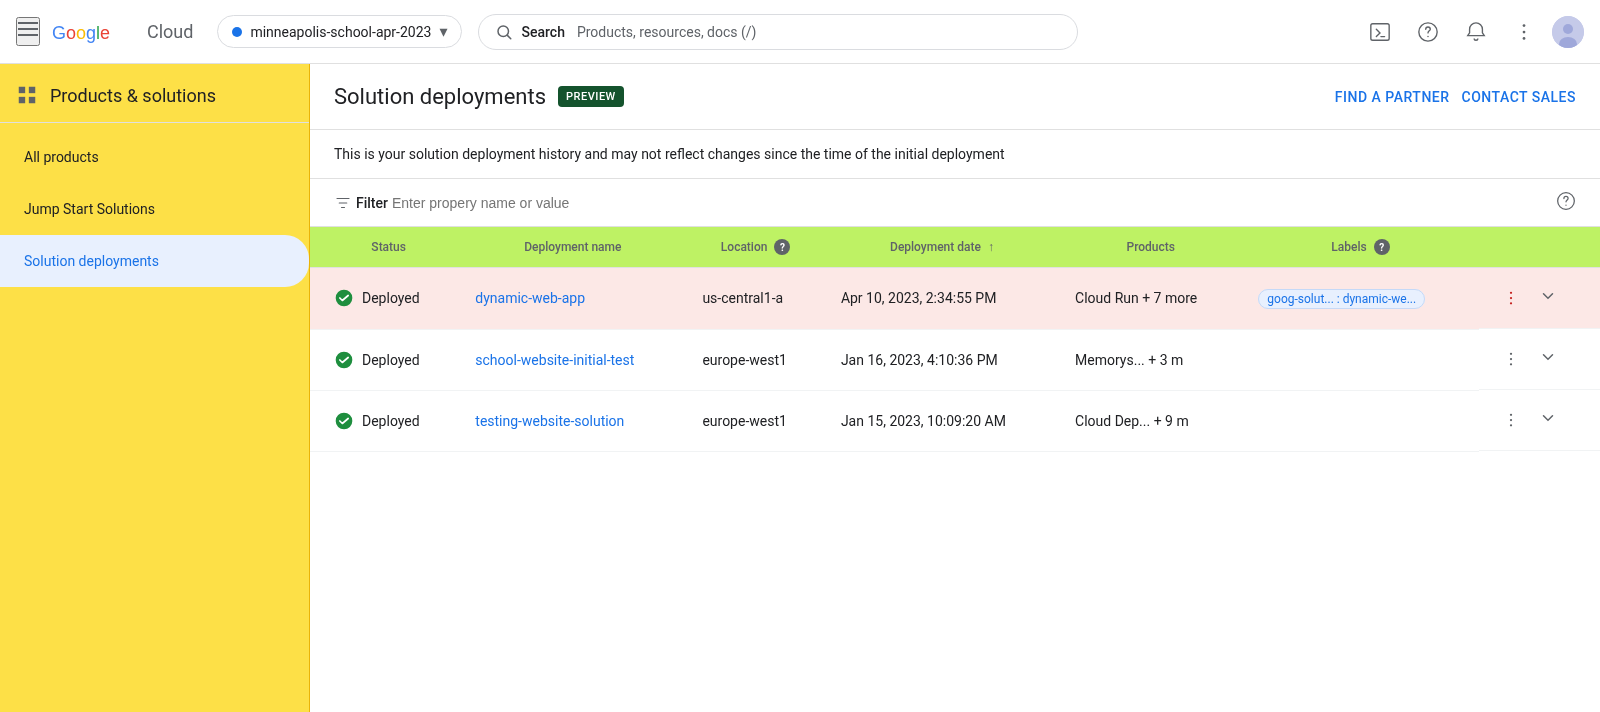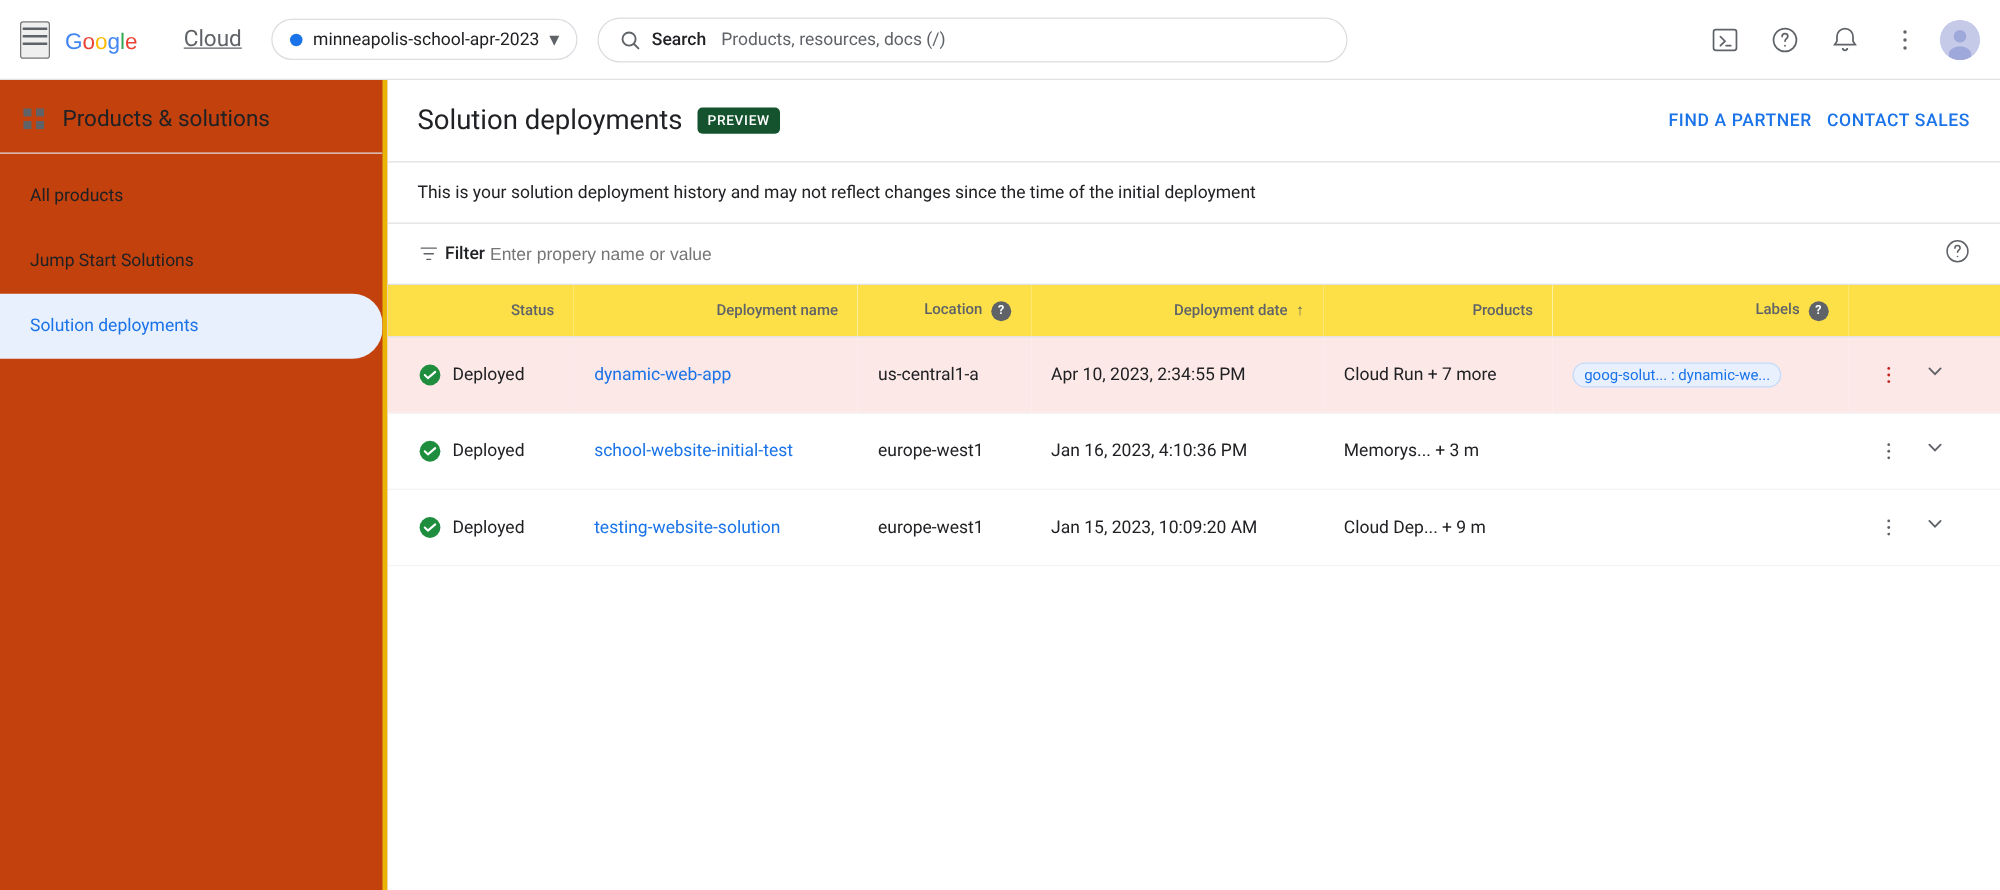--- a/index.html
+++ b/index.html
@@ -35,22 +35,22 @@
       justify-content: center; cursor: pointer; color: #5f6368; font-size: 20px;
       border: none; background: transparent;
     }
     .avatar { width: 32px; height: 32px; border-radius: 50%; overflow: hidden; cursor: pointer; background: #c5cae9; display: flex; align-items: center; justify-content: center; }
 
     
     .layout { display: flex; margin-top: 64px; height: calc(100vh - 64px); }
 
     
     .sidebar {
-      width: 310px; min-width: 310px; border-right: 4px solid #eab308;
-      padding: 0; overflow-y: auto; background: #c2410c;
+      width: 310px; min-width: 310px; border-right: 1px solid #eab308;
+      padding: 0; overflow-y: auto; background: #fde047;
     }
     .sidebar-header {
       display: flex; align-items: center; gap: 12px; padding: 20px 16px 16px;
       border-bottom: 1px solid #e0e0e0;
     }
     .sidebar-title { font-size: 18px; font-weight: 400; color: #202124; }
     .sidebar-nav { padding: 8px 0; }
     .sidebar-item {
       display: flex; align-items: center; padding: 14px 24px; cursor: pointer;
       font-size: 14px; color: #202124; height: 52px;
@@ -93,22 +93,22 @@
     .filter-input {
       border: none; outline: none; font-size: 14px; color: #5f6368;
       flex: 1; cursor: text; background: transparent;
     }
 
     
     .table-wrapper { overflow-x: auto; position: relative; }
     table { width: 100%; border-collapse: collapse; }
     thead tr { border-bottom: 1px solid #e0e0e0; }
     th {
-      text-align: right; padding: 12px 16px; font-size: 12px; font-weight: 500;
-      color: #5f6368; white-space: nowrap; position: sticky; top: 0; background: #fde047;
+      text-align: center; padding: 12px 16px; font-size: 12px; font-weight: 500;
+      color: #5f6368; white-space: nowrap; position: sticky; top: 0; background: #bef264;
     }
     td { padding: 14px 16px; font-size: 14px; color: #202124; border-bottom: 1px solid #f1f3f4; }
     .th-status { padding-left: 24px; }
     .td-status { padding-left: 24px; }
 
     .status-cell { display: flex; align-items: center; gap: 8px; }
     .help-icon {
       display: inline-flex; align-items: center; justify-content: center;
       width: 16px; height: 16px; border-radius: 50%; background: #5f6368;
       color: #fff; font-size: 10px; font-weight: 700; margin-left: 4px; cursor: pointer;
@@ -142,21 +142,21 @@
       <rect y="15" width="20" height="2" fill="#5f6368"></rect>
     </svg>
   </button>
 
   <div class="google-cloud-logo">
     <svg width="75" height="24" viewBox="0 0 75 24" fill="none" xmlns="http://www.w3.org/2000/svg">
       <text x="0" y="19" font-family="Arial" font-size="18" font-weight="400">
         <tspan fill="#4285f4">G</tspan><tspan fill="#ea4335">o</tspan><tspan fill="#fbbc05">o</tspan><tspan fill="#4285f4">g</tspan><tspan fill="#34a853">l</tspan><tspan fill="#ea4335">e</tspan>
       </text>
     </svg>
-    <span style="color:#5f6368; font-size:18px; font-weight:400; margin-left:2px;text-decoration:underline;">Cloud</span>
+    <span style="color:#5f6368; font-size:18px; font-weight:400; margin-left:2px;">Cloud</span>
   </div>
 
   <div class="project-selector">
     <div class="project-dot"></div>
     <span class="project-name">minneapolis-school-apr-2023</span>
     <span class="project-chevron">▾</span>
   </div>
 
   <div class="search-bar">
     <svg width="18" height="18" viewBox="0 0 24 24" fill="none">

